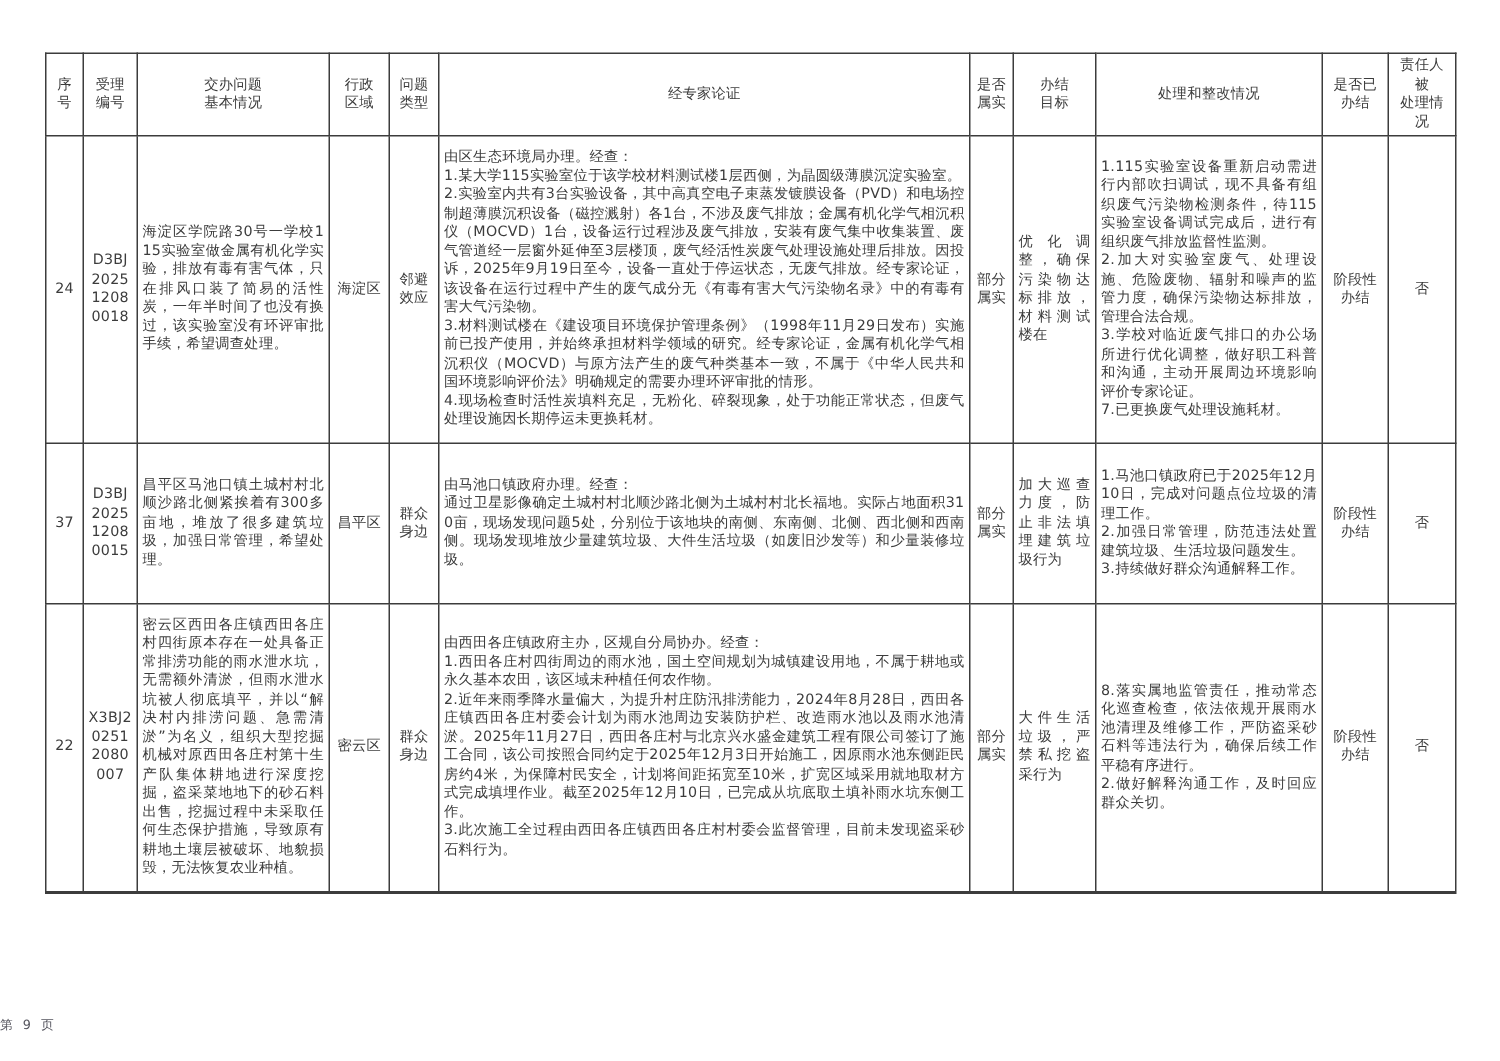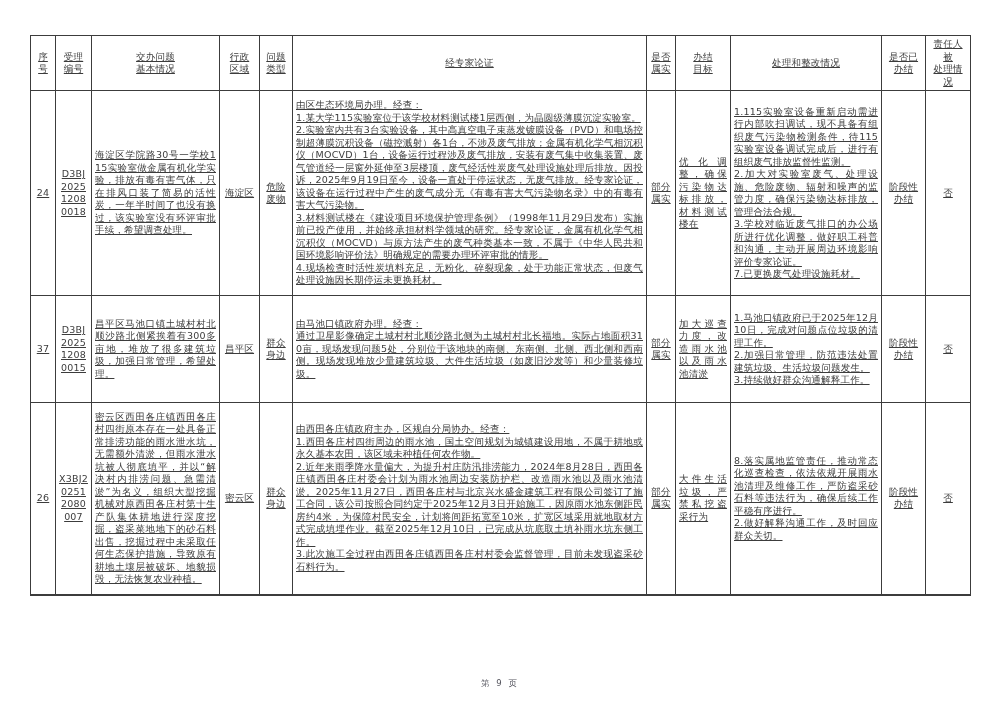--- a/index.html
+++ b/index.html
@@ -23,30 +23,28 @@
     border:1px solid #3c3c3c;
     font-size:9.5px;
     line-height:12.5px;
     font-weight:normal;
     padding:2px 3px;
     vertical-align:middle;
     text-align:center;
     white-space:pre-line;
     word-break:break-all;
     letter-spacing:0.2px;
-    text-decoration:underline;
   }
   .case-table thead tr{height:43px;}
   .case-table td.long{text-align:justify;text-align-last:left;}
   tr.h205{height:205px;}
   tr.h107{height:107px;}
   tr.h192{height:192px;}
   .footer{
     position:absolute;left:0;right:0;top:678px;
-    text-align:center;
     font-size:8.5px;
     color:#55555e;
     letter-spacing:2px;
   }
 </style>
 </head>
 <body>
 
 <div class="sheet">
 
@@ -86,21 +84,21 @@
         <th>责任人被
 处理情况</th>
       </tr>
     </thead>
     <tbody>
       <tr class="h205">
         <td>24</td>
         <td>D3BJ202512080018</td>
         <td class="long">海淀区学院路30号一学校115实验室做金属有机化学实验，排放有毒有害气体，只在排风口装了简易的活性炭，一年半时间了也没有换过，该实验室没有环评审批手续，希望调查处理。</td>
         <td>海淀区</td>
-        <td>危险废物</td>
+        <td>邻避效应</td>
         <td class="long">由区生态环境局办理。经查：
 1.某大学115实验室位于该学校材料测试楼1层西侧，为晶圆级薄膜沉淀实验室。
 2.实验室内共有3台实验设备，其中高真空电子束蒸发镀膜设备（PVD）和电场控制超薄膜沉积设备（磁控溅射）各1台，不涉及废气排放；金属有机化学气相沉积仪（MOCVD）1台，设备运行过程涉及废气排放，安装有废气集中收集装置、废气管道经一层窗外延伸至3层楼顶，废气经活性炭废气处理设施处理后排放。因投诉，2025年9月19日至今，设备一直处于停运状态，无废气排放。经专家论证，该设备在运行过程中产生的废气成分无《有毒有害大气污染物名录》中的有毒有害大气污染物。
 3.材料测试楼在《建设项目环境保护管理条例》（1998年11月29日发布）实施前已投产使用，并始终承担材料学领域的研究。经专家论证，金属有机化学气相沉积仪（MOCVD）与原方法产生的废气种类基本一致，不属于《中华人民共和国环境影响评价法》明确规定的需要办理环评审批的情形。
 4.现场检查时活性炭填料充足，无粉化、碎裂现象，处于功能正常状态，但废气处理设施因长期停运未更换耗材。</td>
         <td>部分属实</td>
         <td class="long">优化调整，确保污染物达标排放，材料测试楼在</td>
         <td class="long">1.115实验室设备重新启动需进行内部吹扫调试，现不具备有组织废气污染物检测条件，待115实验室设备调试完成后，进行有组织废气排放监督性监测。
 2.加大对实验室废气、处理设施、危险废物、辐射和噪声的监管力度，确保污染物达标排放，管理合法合规。
 3.学校对临近废气排口的办公场所进行优化调整，做好职工科普和沟通，主动开展周边环境影响评价专家论证。
@@ -111,30 +109,30 @@
       </tr>
       <tr class="h107">
         <td>37</td>
         <td>D3BJ202512080015</td>
         <td class="long">昌平区马池口镇土城村村北顺沙路北侧紧挨着有300多亩地，堆放了很多建筑垃圾，加强日常管理，希望处理。</td>
         <td>昌平区</td>
         <td>群众身边</td>
         <td class="long">由马池口镇政府办理。经查：
 通过卫星影像确定土城村村北顺沙路北侧为土城村村北长福地。实际占地面积310亩，现场发现问题5处，分别位于该地块的南侧、东南侧、北侧、西北侧和西南侧。现场发现堆放少量建筑垃圾、大件生活垃圾（如废旧沙发等）和少量装修垃圾。</td>
         <td>部分属实</td>
-        <td class="long">加大巡查力度，改造雨水池以及雨水池清淤</td>
+        <td class="long">加大巡查力度，防止非法填埋建筑垃圾行为</td>
         <td class="long">1.马池口镇政府已于2025年12月10日，完成对问题点位垃圾的清理工作。
 2.加强日常管理，防范违法处置建筑垃圾、生活垃圾问题发生。
 3.持续做好群众沟通解释工作。</td>
         <td>阶段性
 办结</td>
         <td>否</td>
       </tr>
       <tr class="h192">
-        <td>26</td>
+        <td>22</td>
         <td>X3BJ202512080007</td>
         <td class="long">密云区西田各庄镇西田各庄村四街原本存在一处具备正常排涝功能的雨水泄水坑，无需额外清淤，但雨水泄水坑被人彻底填平，并以“解决村内排涝问题、急需清淤”为名义，组织大型挖掘机械对原西田各庄村第十生产队集体耕地进行深度挖掘，盗采菜地地下的砂石料出售，挖掘过程中未采取任何生态保护措施，导致原有耕地土壤层被破坏、地貌损毁，无法恢复农业种植。</td>
         <td>密云区</td>
         <td>群众身边</td>
         <td class="long">由西田各庄镇政府主办，区规自分局协办。经查：
 1.西田各庄村四街周边的雨水池，国土空间规划为城镇建设用地，不属于耕地或永久基本农田，该区域未种植任何农作物。
 2.近年来雨季降水量偏大，为提升村庄防汛排涝能力，2024年8月28日，西田各庄镇西田各庄村委会计划为雨水池周边安装防护栏、改造雨水池以及雨水池清淤。2025年11月27日，西田各庄村与北京兴水盛金建筑工程有限公司签订了施工合同，该公司按照合同约定于2025年12月3日开始施工，因原雨水池东侧距民房约4米，为保障村民安全，计划将间距拓宽至10米，扩宽区域采用就地取材方式完成填埋作业。截至2025年12月10日，已完成从坑底取土填补雨水坑东侧工作。
 3.此次施工全过程由西田各庄镇西田各庄村村委会监督管理，目前未发现盗采砂石料行为。</td>
         <td>部分属实</td>
         <td class="long">大件生活垃圾，严禁私挖盗采行为</td>

